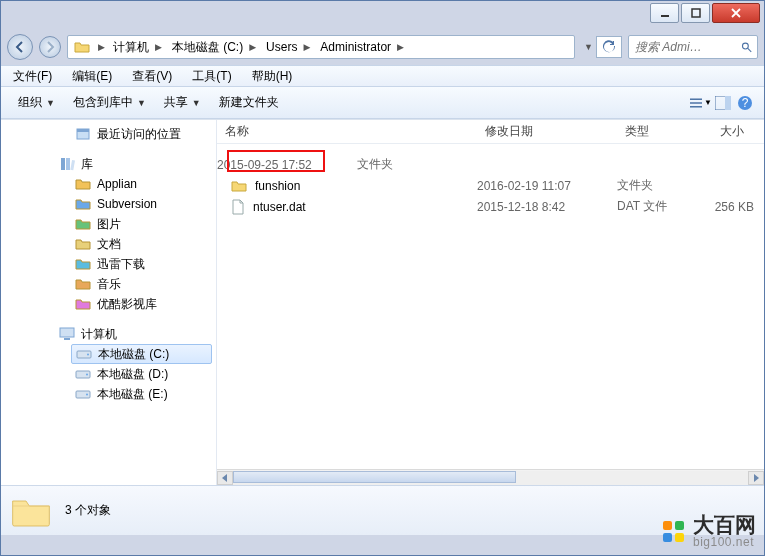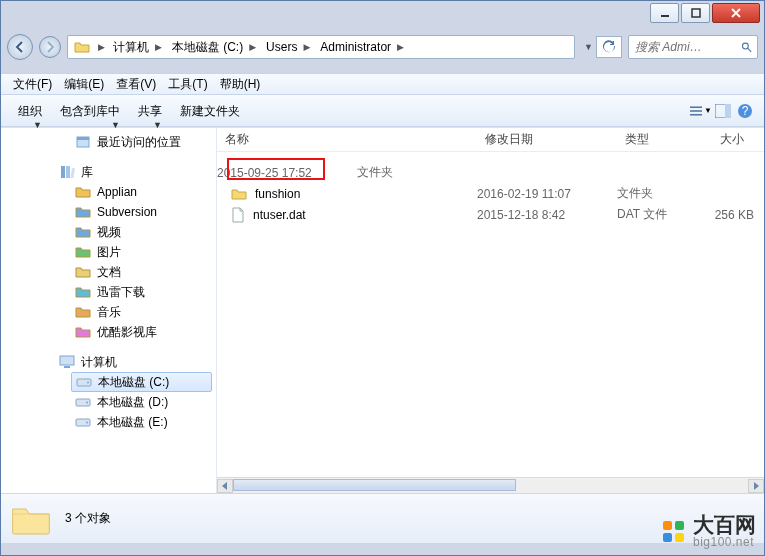--- a/index.html
+++ b/index.html
@@ -17,25 +17,25 @@
   .navbtn svg { width:12px; height:12px; fill:#3a5b87; }
   .breadcrumb { flex:1; height:24px; background:#fff; border:1px solid #9db3cc; border-radius:2px; display:flex; align-items:center; padding:0 2px; overflow:hidden; }
   .bcicon { width:16px; height:16px; margin:0 4px; }
   .bcseg { display:flex; align-items:center; height:100%; padding:0 6px 0 4px; white-space:nowrap; }
   .bcseg .tri { margin-left:6px; font-size:9px; color:#555; }
   .refbtn { width:26px; height:22px; border:1px solid #9db3cc; background:#fff; display:flex; align-items:center; justify-content:center; }
   .search { width:130px; height:24px; border:1px solid #9db3cc; background:#fff; border-radius:2px; display:flex; align-items:center; padding:0 4px; }
   .search input { border:none; outline:none; width:100%; font-style:italic; color:#888; background:transparent;}
   .search svg { width:13px; height:13px; fill:#4e74a6; }
 
-  .menubar { height: 22px; background:linear-gradient(#f7fbff,#e9f0fa); border-top:1px solid #c7d5e8; border-bottom:1px solid #c7d5e8; display:flex; align-items:center; padding:0 6px; gap:0;margin-top:8px;}
+  .menubar { height: 22px; background:linear-gradient(#f7fbff,#e9f0fa); border-top:1px solid #c7d5e8; border-bottom:1px solid #c7d5e8; display:flex; align-items:center; padding:0 6px; gap:8px;}
   .menuitem { padding:2px 6px; }
 
   .toolbar { height: 32px; background:linear-gradient(#f7fbff,#e4edf9); border-bottom:1px solid #c7d5e8; display:flex; align-items:center; padding:0 8px;}
-  .tbtn { display:flex; align-items:flex-end; padding:3px 8px; height:24px; border:1px solid transparent;flex-direction:column;}
+  .tbtn { display:flex; align-items:center; padding:3px 8px; height:24px; border:1px solid transparent;}
   .tbtn .dd { margin-left:4px; font-size:9px; color:#333;}
   .tspacer { flex:1; }
   .tico { width:22px; display:flex; justify-content:center; align-items:center; }
 
   .client { display:flex; height: 366px; background:#fff; border-top:1px solid #dbe3ee;padding-left:44px;}
   .nav { width:172px; border-right:1px solid #e3e9f2; overflow:hidden; position:relative;}
   .navinner { padding:4px 0 0 0;}
   .nitem { display:flex; align-items:center; height:20px; padding-left:14px; gap:6px; }
   .nitem.lvl1 { padding-left:30px; }
   .nitem.lvl2 { padding-left:30px; }
@@ -233,28 +233,20 @@
               <span class="nicon">
                 <svg viewBox="0 0 16 16">
                   <path d="M1 4h5l1 2h8v7H1z" fill="#6aa8e8" stroke="#b69436"></path>
                 </svg>
               </span>
               <span>Subversion</span>
             </div>
             <div class="nitem lvl2">
               <span class="nicon">
                 <svg viewBox="0 0 16 16">
-                  <path d="M1 4h5l1 2h8v7H1z" fill="#6aa8e8" stroke="#b69436"></path>
-                </svg>
-              </span>
-              <span>视频</span>
-            </div>
-            <div class="nitem lvl2">
-              <span class="nicon">
-                <svg viewBox="0 0 16 16">
                   <path d="M1 4h5l1 2h8v7H1z" fill="#67c27a" stroke="#b69436"></path>
                 </svg>
               </span>
               <span>图片</span>
             </div>
             <div class="nitem lvl2">
               <span class="nicon">
                 <svg viewBox="0 0 16 16">
                   <path d="M1 4h5l1 2h8v7H1z" fill="#e8d07a" stroke="#b69436"></path>
                 </svg>

